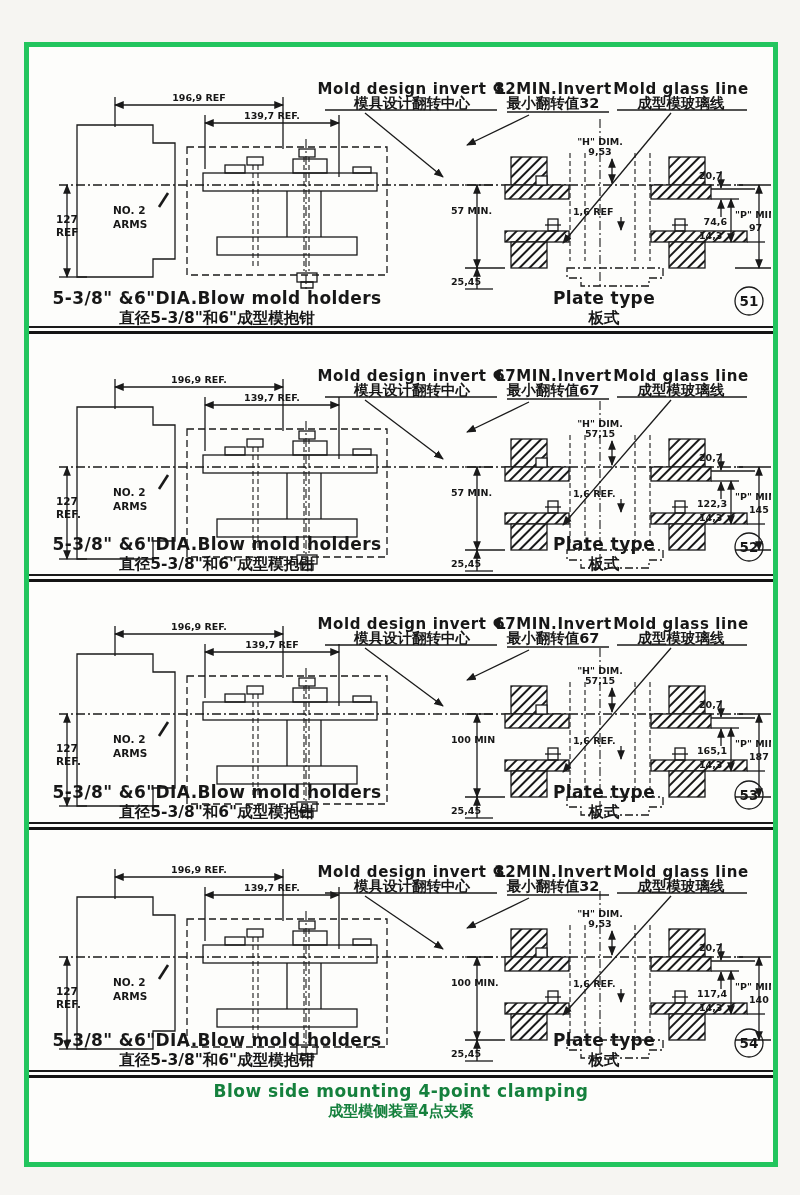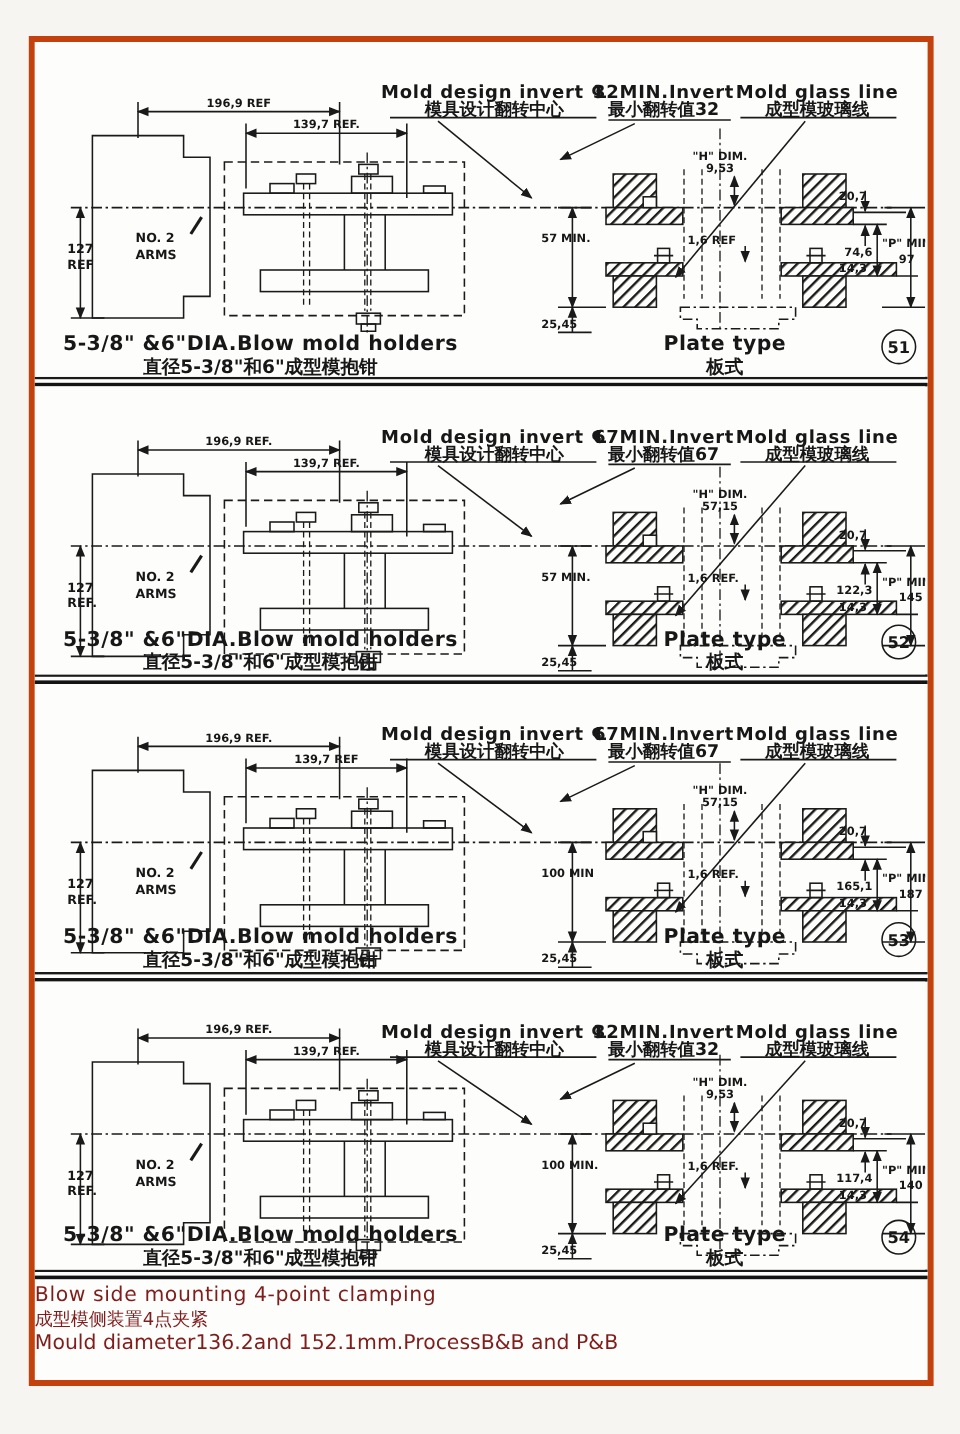--- a/index.html
+++ b/index.html
@@ -1,31 +1,31 @@
 <!DOCTYPE html>
 <html><head>
 <meta charset="utf-8">
 <style>
   html,body{margin:0;padding:0;background:#f6f5f2;}
   body{width:800px;height:1195px;position:relative;font-family:"DejaVu Sans",sans-serif;}
-  .frame{position:absolute;left:24px;top:30px;width:744px;height:1115px;border:5px solid #c2410c;background:#fdfdfb;}
+  .frame{position:absolute;left:24px;top:42px;width:744px;height:1115px;border:5px solid #22c55e;background:#fdfdfb;}
   .panel{position:relative;width:742px;background:#fdfdfb;}
   .sep{height:3px;border-top:2px solid #1a1a1a;border-bottom:3px solid #141414;background:#fdfdfb;}
   svg{display:block;}
   svg text{font-family:"DejaVu Sans",sans-serif;font-weight:bold;fill:#171717;}
   .t15{font-size:15px;letter-spacing:.6px;}
   .t14c{font-size:14.5px;}
   .t9{font-size:9.5px;}
   .t10{font-size:10.5px;}
   .t17{font-size:17px;letter-spacing:.4px;}
   .t16{font-size:15.5px;}
   .t13{font-size:13.5px;}
   .ln{stroke:#1a1a1a;stroke-width:1.3;fill:none;}
   .dd{stroke-dasharray:9 3 2 3;}
-  .footer{height:86px;text-align:left;font-weight:normal;color:#7f1d1d;padding-top:3px;}
+  .footer{height:86px;text-align:center;font-weight:bold;color:#15803d;padding-top:3px;}
   .footer .f-en1{font-size:17px;letter-spacing:.5px;}
   .footer .f-cn1{font-size:15px;}
   .footer .f-en2{font-size:17px;}
   .footer .f-cn2{font-size:15.5px;}
   .footer div{line-height:20px;}
 </style>
 </head>
 <body>
 
 <svg width="0" height="0" style="position:absolute">
@@ -304,16 +304,15 @@
       <text class="t16" x="575" y="235" text-anchor="middle">板式</text>
       <circle class="ln" cx="720" cy="213" r="14" stroke-width="2"></circle>
       <text class="t13" x="720" y="218" text-anchor="middle">54</text>
     </svg>
   </section>
   <div class="sep"></div>
 
   <div class="footer">
     <div class="f-en1">Blow side mounting 4-point clamping</div>
     <div class="f-cn1">成型模侧装置4点夹紧</div>
-    <div class="f-en2">Mould diameter136.2and 152.1mm.ProcessB&amp;B and P&amp;B</div>
   </div>
 
 </div>
 
 </body></html>

